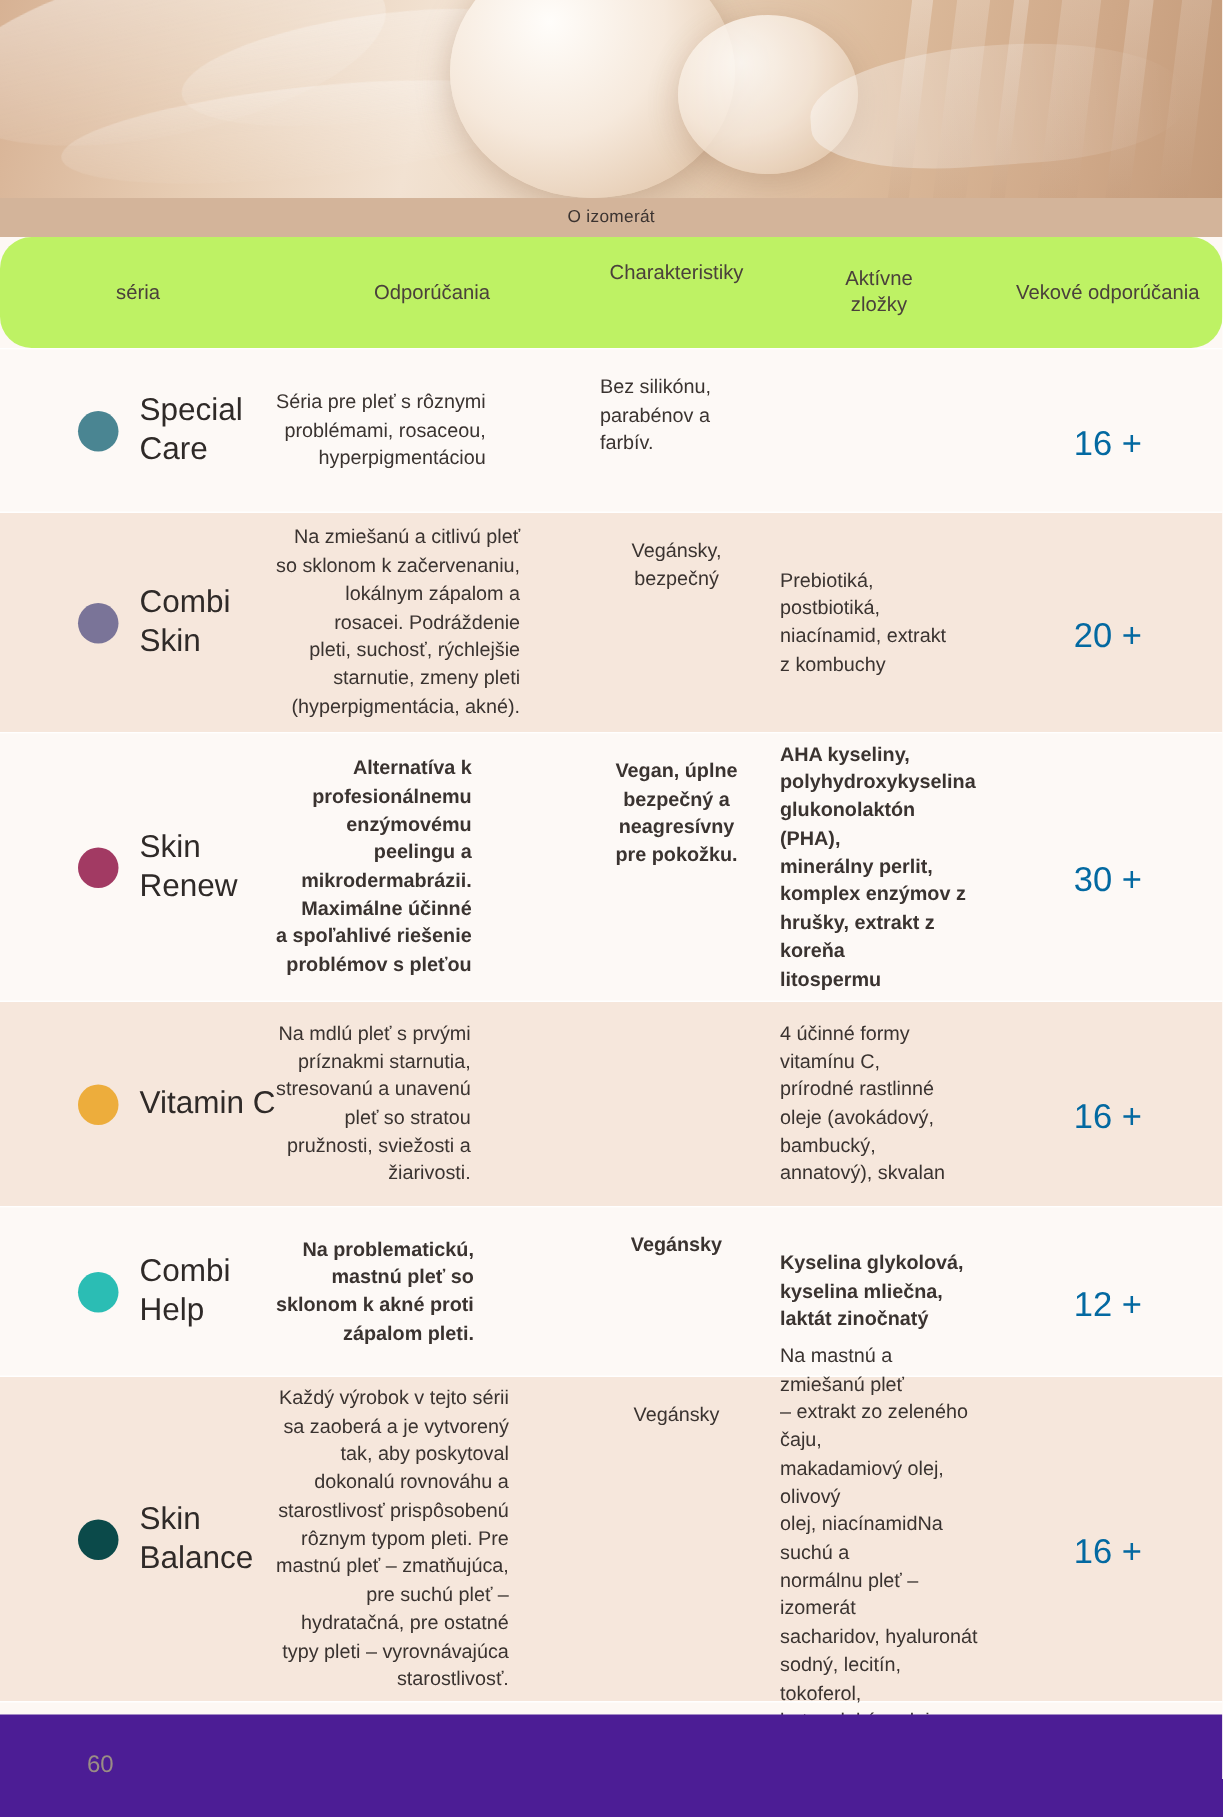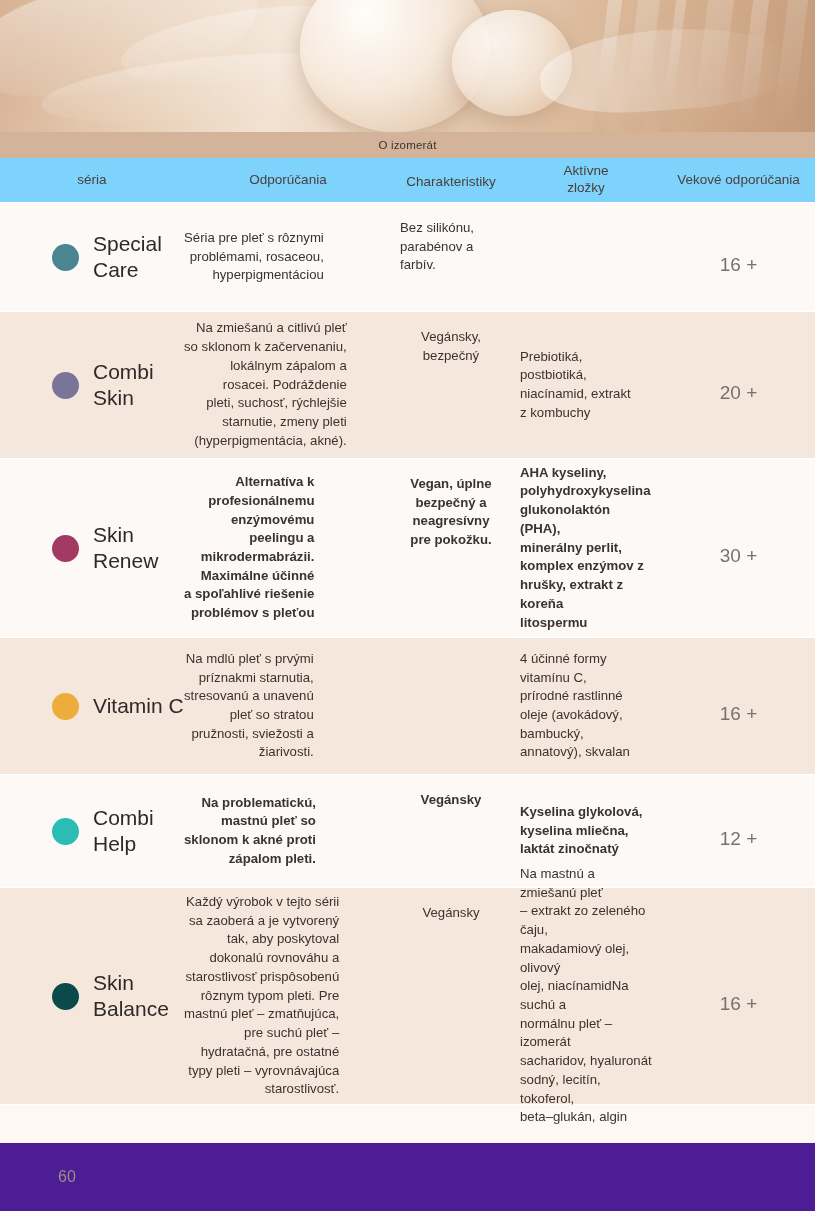--- a/index.html
+++ b/index.html
@@ -87,22 +87,23 @@
 
   
   .table { width: 815px; }
 
   .row {
     display: flex;
     width: 815px;
     align-items: stretch;
   }
   .row.header {
-    background: #7dd3fc;
-    height: 44px;
+    background: #bef264;
+    height: 74px;
+    border-radius: 21px;
   }
   .row.tinted { background: #f6e7dc; }
   .row.plain  { background: #fdf9f6; }
 
   .c-series  { width: 184px; display: flex; align-items: center; padding-left: 52px; }
   .c-reco    { width: 208px; padding: 0 18px 0 0; display: flex; align-items: center; text-align: right; }
   .c-char    { width: 118px; padding: 16px 8px; display: flex; }
   .c-active  { width: 152px; padding: 0 10px; display: flex; align-items: center; }
   .c-age     { width: 153px; padding: 0 10px; display: flex; align-items: center; justify-content: center; }
 
@@ -143,22 +144,22 @@
   .cell-text {
     font-size: 13.2px;
     line-height: 1.42;
     color: #3a3330;
     white-space: pre-line;
   }
   .cell-text.bold { font-weight: bold; }
   .cell-text.center { text-align: center; width: 100%; }
 
   .age {
-    font-size: 19px;
-    color: #737373;
+    font-size: 23px;
+    color: #0369a1;
     white-space: nowrap;
     margin-top: 16px;
   }
 
   .rule {
     width: 815px;
     height: 1px;
     background: #ffffff;
   }
 

